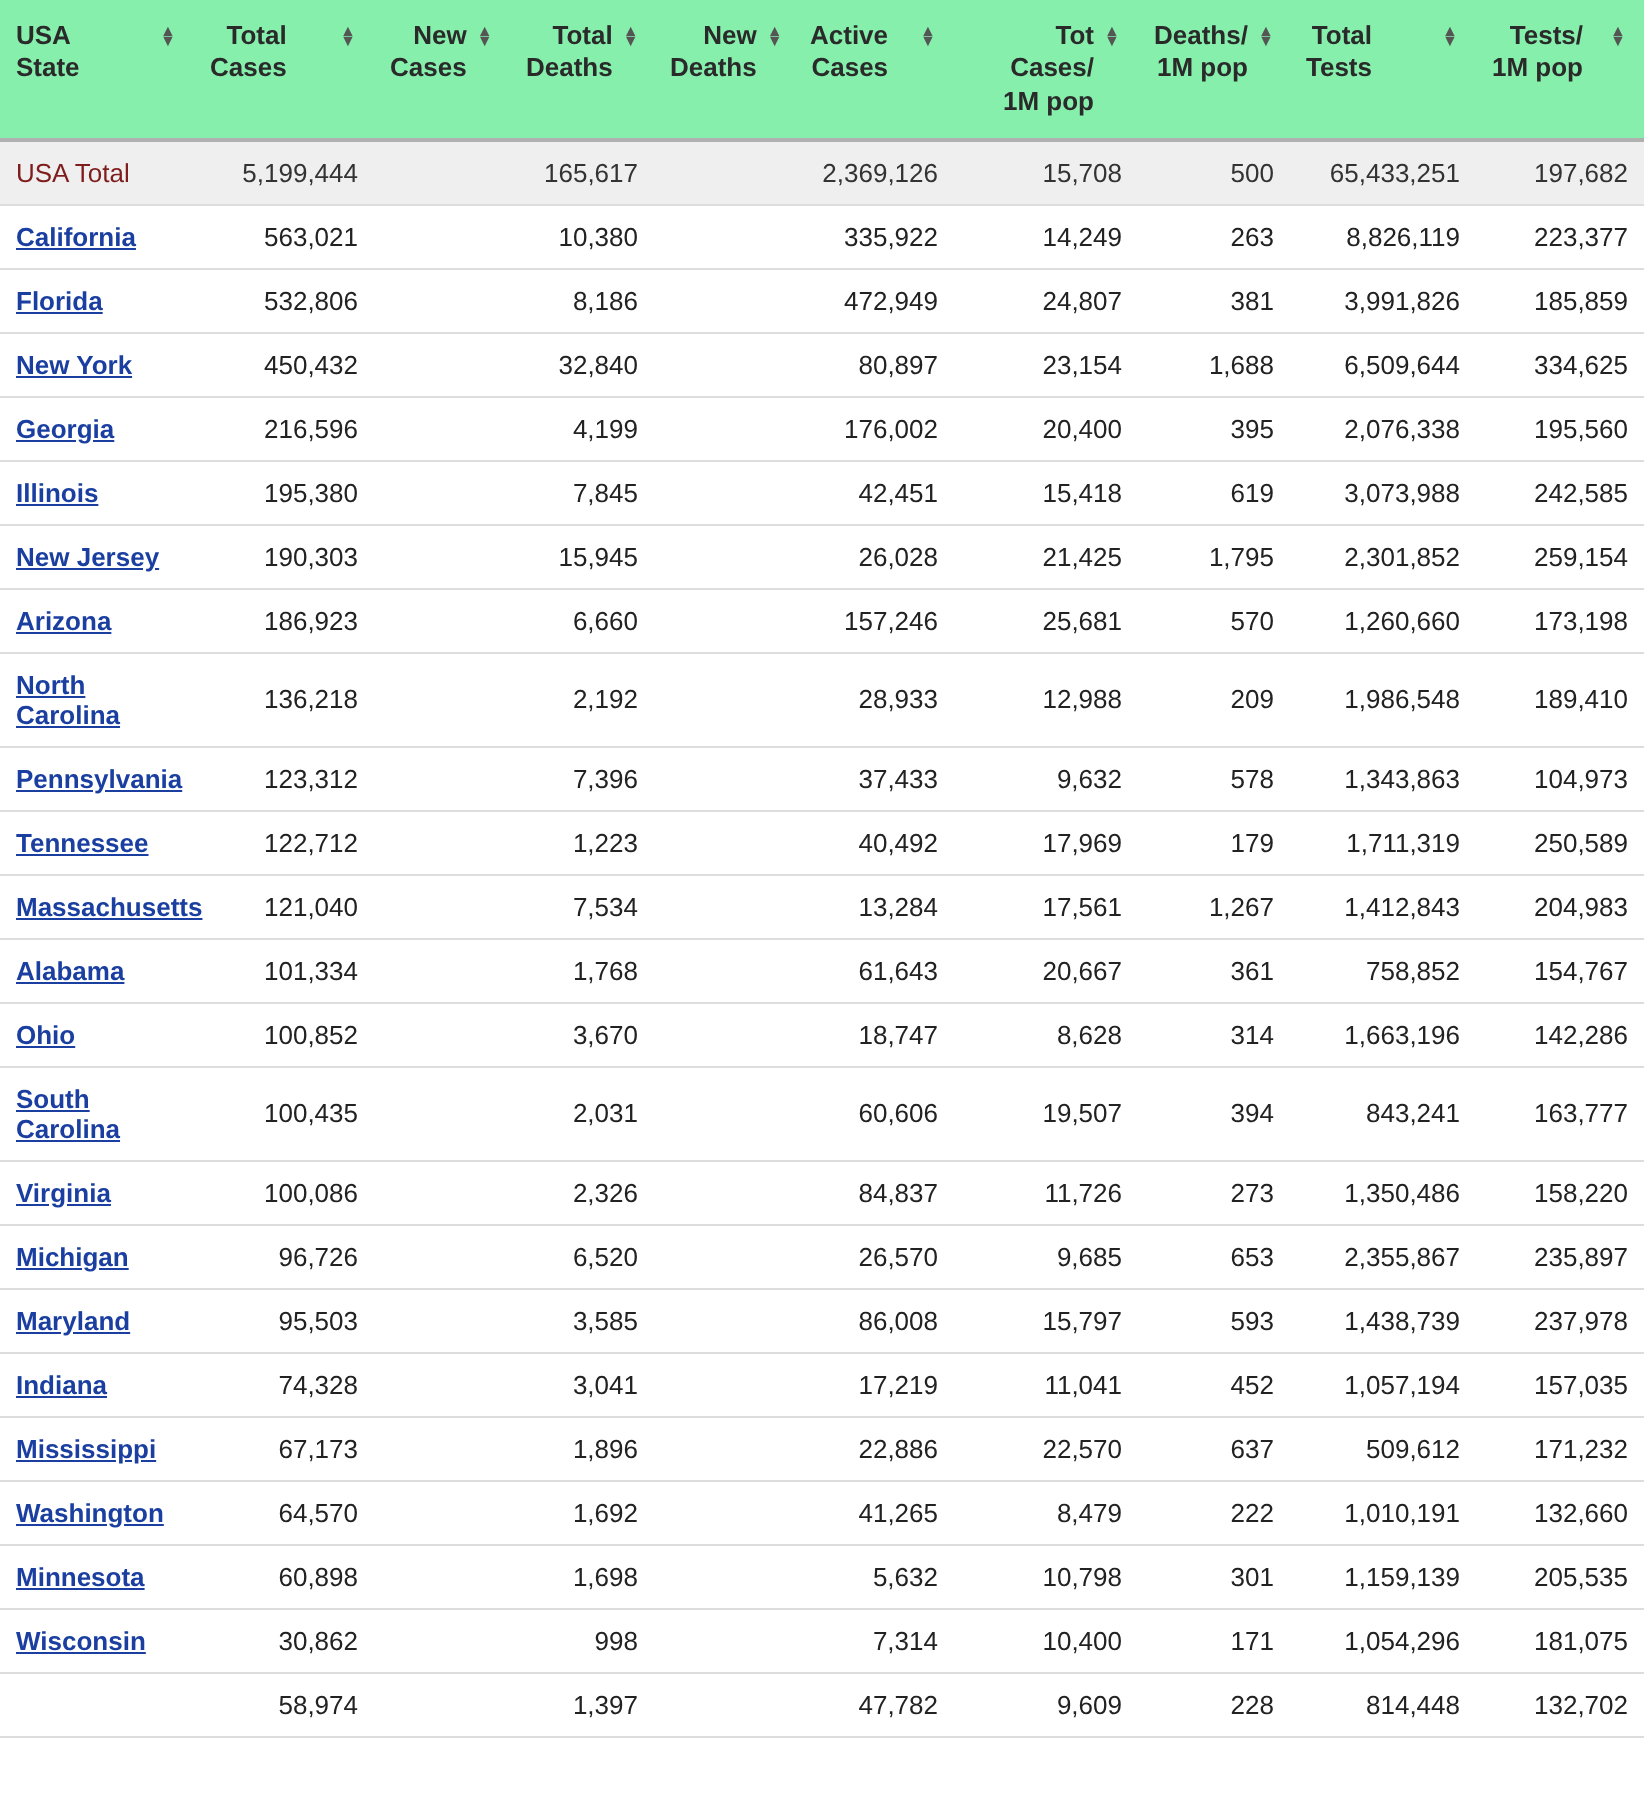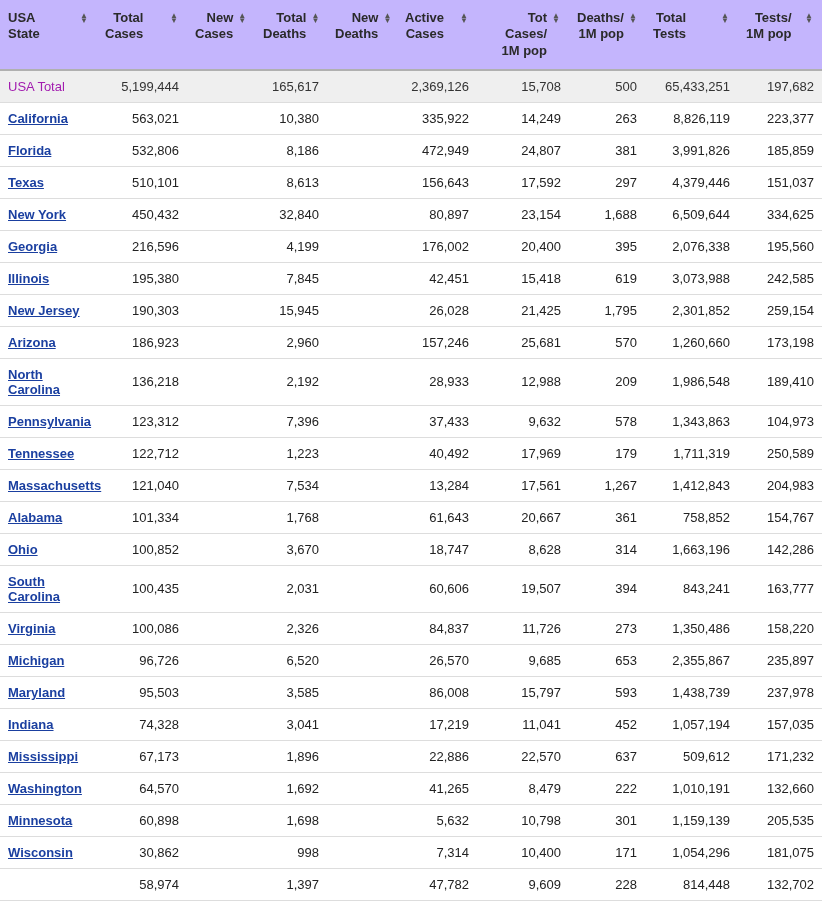--- a/index.html
+++ b/index.html
@@ -25,21 +25,21 @@
     vertical-align: middle;
   }
   table.data-table thead th {
     border-bottom: 2px solid #b0b0b0;
     font-weight: bold;
     font-size: 13px;
     color: #2a2a2a;
     vertical-align: top;
     padding-top: 10px;
     padding-bottom: 10px;
-    background: #c4b5fd;
+    background: #86efac;
     text-align: left;
     position: relative;
     margin-left: 35px;
   }
   
   .th-inner {
     display: flex;
     justify-content: space-between;
     align-items: flex-start;
     gap: 4px;
@@ -86,21 +86,21 @@
   td.num, th.num .th-inner { text-align: right; }
   td.num { text-align: right; font-variant-numeric: tabular-nums; }
 
   tr.total-row td {
     background: #efefef;
     font-weight: normal;
     color: #333333;
   }
   tr.total-row td.state-cell {
     font-weight: normal;
-    color: #a21caf;
+    color: #7f1d1d;
   }
   td.state-cell {
     text-align: left;
   }
   a.state-link {
     color: #1a3fa0;
     text-decoration: underline;
     font-weight: bold;
     cursor: pointer;
     text-align: center;
@@ -277,32 +277,20 @@
         <td class="num"></td>
         <td class="num">8,186</td>
         <td class="num"></td>
         <td class="num">472,949</td>
         <td class="num">24,807</td>
         <td class="num">381</td>
         <td class="num">3,991,826</td>
         <td class="num">185,859</td>
       </tr>
       <tr>
-        <td class="state-cell"><a class="state-link">Texas</a></td>
-        <td class="num">510,101</td>
-        <td class="num"></td>
-        <td class="num">8,613</td>
-        <td class="num"></td>
-        <td class="num">156,643</td>
-        <td class="num">17,592</td>
-        <td class="num">297</td>
-        <td class="num">4,379,446</td>
-        <td class="num">151,037</td>
-      </tr>
-      <tr>
         <td class="state-cell"><a class="state-link">New York</a></td>
         <td class="num">450,432</td>
         <td class="num"></td>
         <td class="num">32,840</td>
         <td class="num"></td>
         <td class="num">80,897</td>
         <td class="num">23,154</td>
         <td class="num">1,688</td>
         <td class="num">6,509,644</td>
         <td class="num">334,625</td>
@@ -340,21 +328,21 @@
         <td class="num">26,028</td>
         <td class="num">21,425</td>
         <td class="num">1,795</td>
         <td class="num">2,301,852</td>
         <td class="num">259,154</td>
       </tr>
       <tr>
         <td class="state-cell"><a class="state-link">Arizona</a></td>
         <td class="num">186,923</td>
         <td class="num"></td>
-        <td class="num">2,960</td>
+        <td class="num">6,660</td>
         <td class="num"></td>
         <td class="num">157,246</td>
         <td class="num">25,681</td>
         <td class="num">570</td>
         <td class="num">1,260,660</td>
         <td class="num">173,198</td>
       </tr>
       <tr>
         <td class="state-cell"><a class="state-link">North Carolina</a></td>
         <td class="num">136,218</td>

